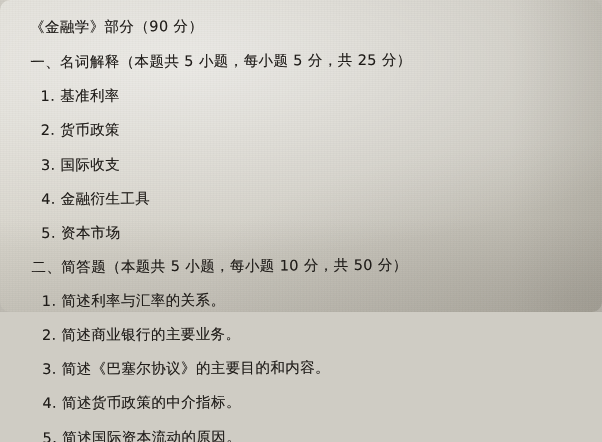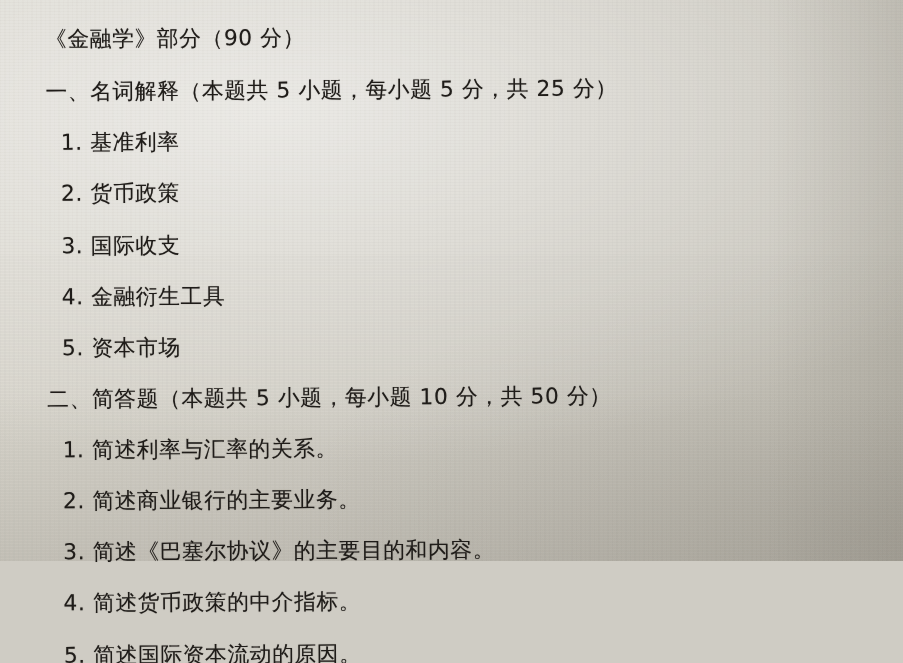--- a/index.html
+++ b/index.html
@@ -9,28 +9,29 @@
   body {
     width: 602px;
     height: 442px;
     overflow: hidden;
     background: #cfccc4;
     font-family: "DejaVu Sans", sans-serif;
   }
   #page {
     position: relative;
     width: 602px;
-    height: 374px;
+    height: 312px;
     
     background:
       radial-gradient(ellipse 130% 90% at 30% 20%, rgba(255,255,255,0.55), rgba(255,255,255,0) 70%),
       radial-gradient(ellipse 90% 70% at 95% 95%, rgba(120,115,105,0.22), rgba(255,255,255,0) 70%),
       linear-gradient(100deg, #d8d5cc 0%, #d2cfc6 35%, #cbc8bf 70%, #c3c0b6 100%);
     box-sizing: border-box;
     padding: 18px 26px 0 26px;
+    border-radius: 10px;
   }
   
   #grain {
     position: absolute;
     inset: 0;
     pointer-events: none;
     background-image:
       repeating-linear-gradient(0deg, rgba(0,0,0,0.016) 0px, rgba(0,0,0,0.016) 1px, rgba(255,255,255,0.012) 1px, rgba(255,255,255,0.012) 2px),
       repeating-linear-gradient(90deg, rgba(0,0,0,0.012) 0px, rgba(0,0,0,0.012) 1px, rgba(255,255,255,0.01) 1px, rgba(255,255,255,0.01) 3px);
     opacity: 0.9;

